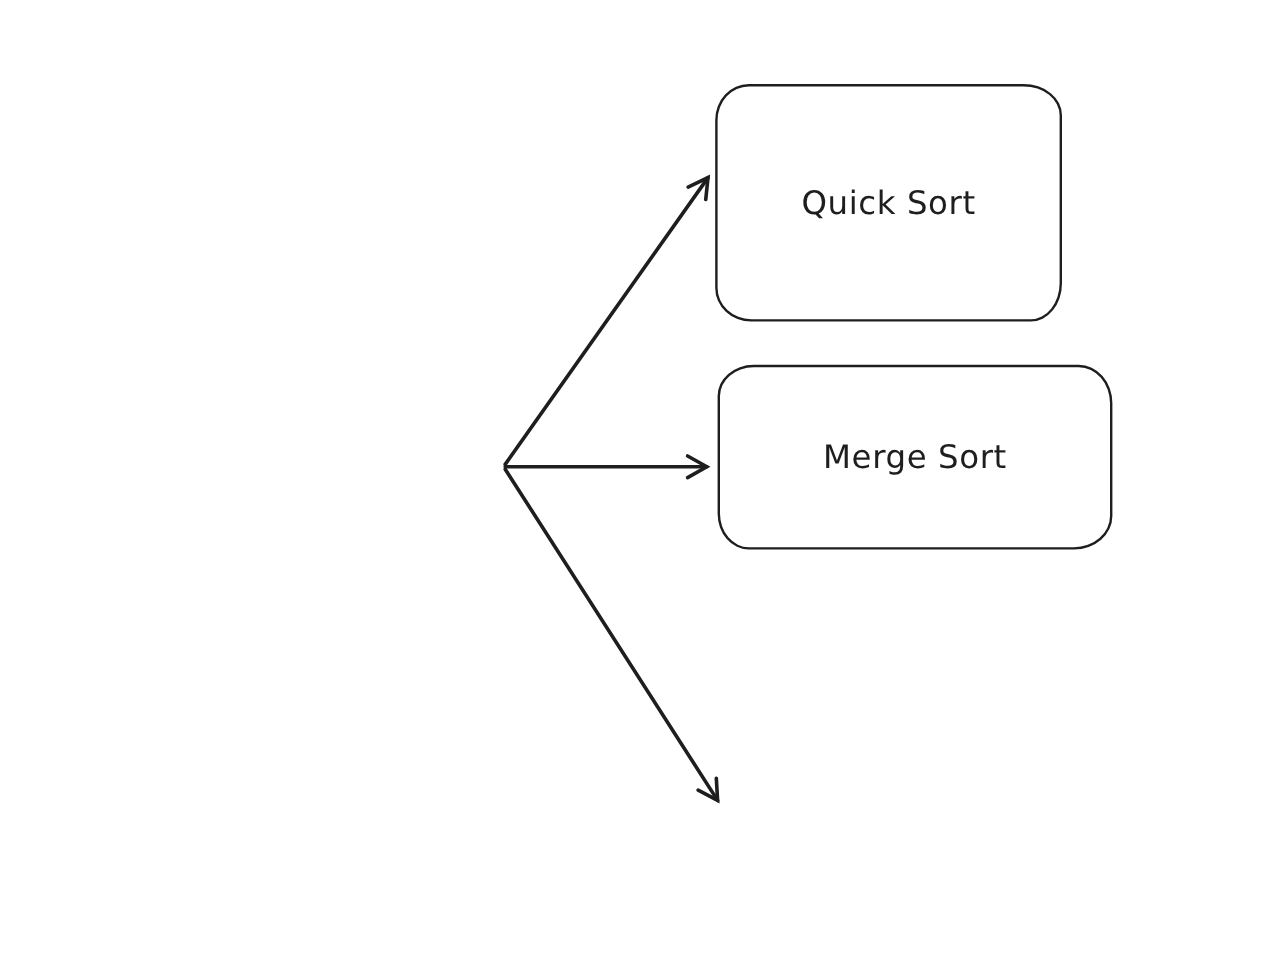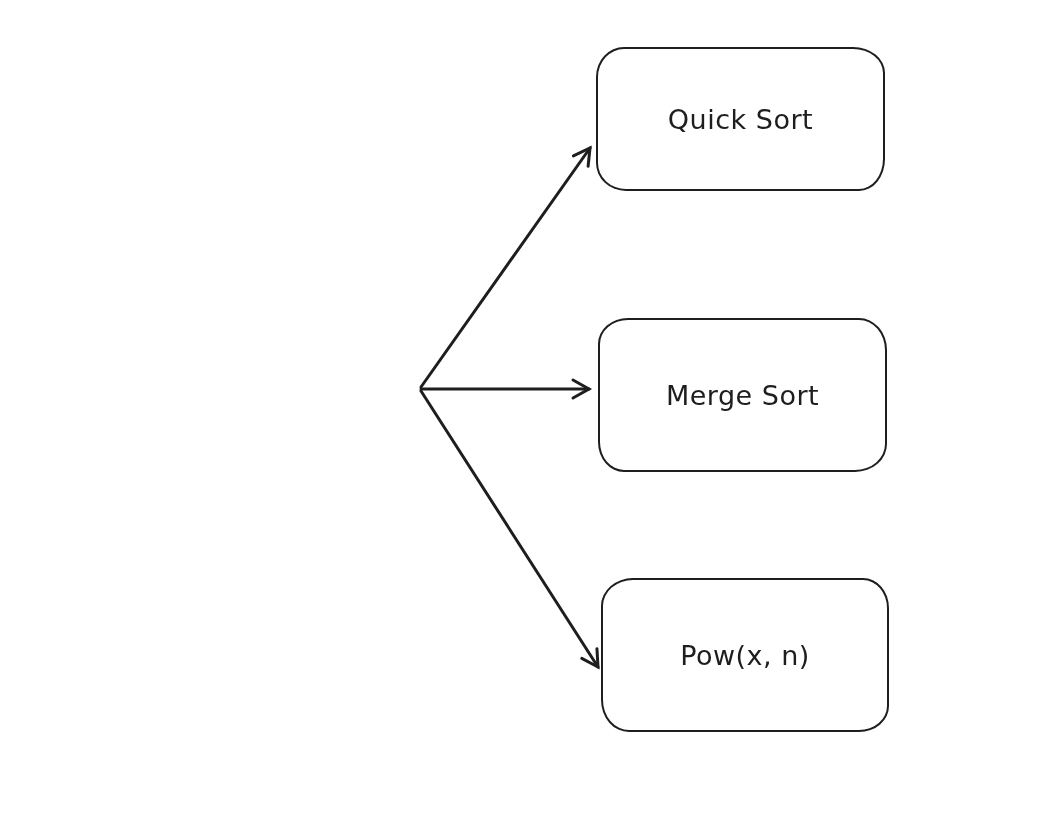--- a/index.html
+++ b/index.html
@@ -29,25 +29,25 @@
     letter-spacing: 0.5px;
     text-align: center;
   }
   .node-label { pointer-events: none; }
   #node-divide-and-conquer {
     left: 116px; top: 290px; width: 304px; height: 200px;
     background: #b2f2bb;
     border-radius: 36px 30px 34px 30px / 30px 36px 30px 34px;
   }
   #node-quick-sort {
-    left: 596px; top: 47px; width: 289px; height: 144px;
+    left: 596px; top: 70px; width: 289px; height: 198px;
     border-radius: 28px 32px 26px 30px / 30px 26px 32px 28px;
   }
   #node-merge-sort {
-    left: 598px; top: 318px; width: 289px; height: 154px;
+    left: 598px; top: 304px; width: 329px; height: 154px;
     border-radius: 30px 28px 32px 26px / 26px 32px 28px 30px;
     text-align: center;
   }
   #node-pow-x-n {
     left: 601px; top: 578px; width: 288px; height: 154px;
     border-radius: 32px 26px 30px 28px / 28px 30px 26px 32px;
   }
   .edge-line {
     stroke: #1e1e1e;
     stroke-width: 3;
@@ -73,17 +73,14 @@
 
 
   <div class="node" id="node-quick-sort">
     <span class="node-label">Quick Sort</span>
   </div>
 
   <div class="node" id="node-merge-sort">
     <span class="node-label">Merge Sort</span>
   </div>
 
-  <div class="node" id="node-pow-x-n">
-    <span class="node-label">Pow(x, n)</span>
-  </div>
 
 </div>
 
 </body></html>

